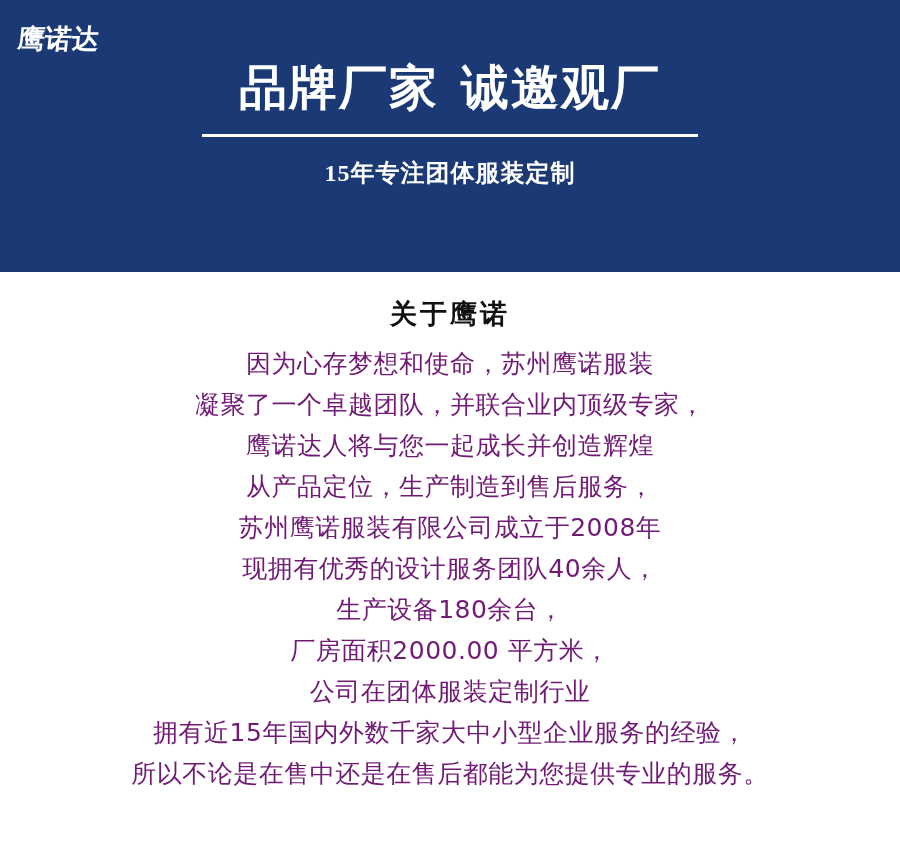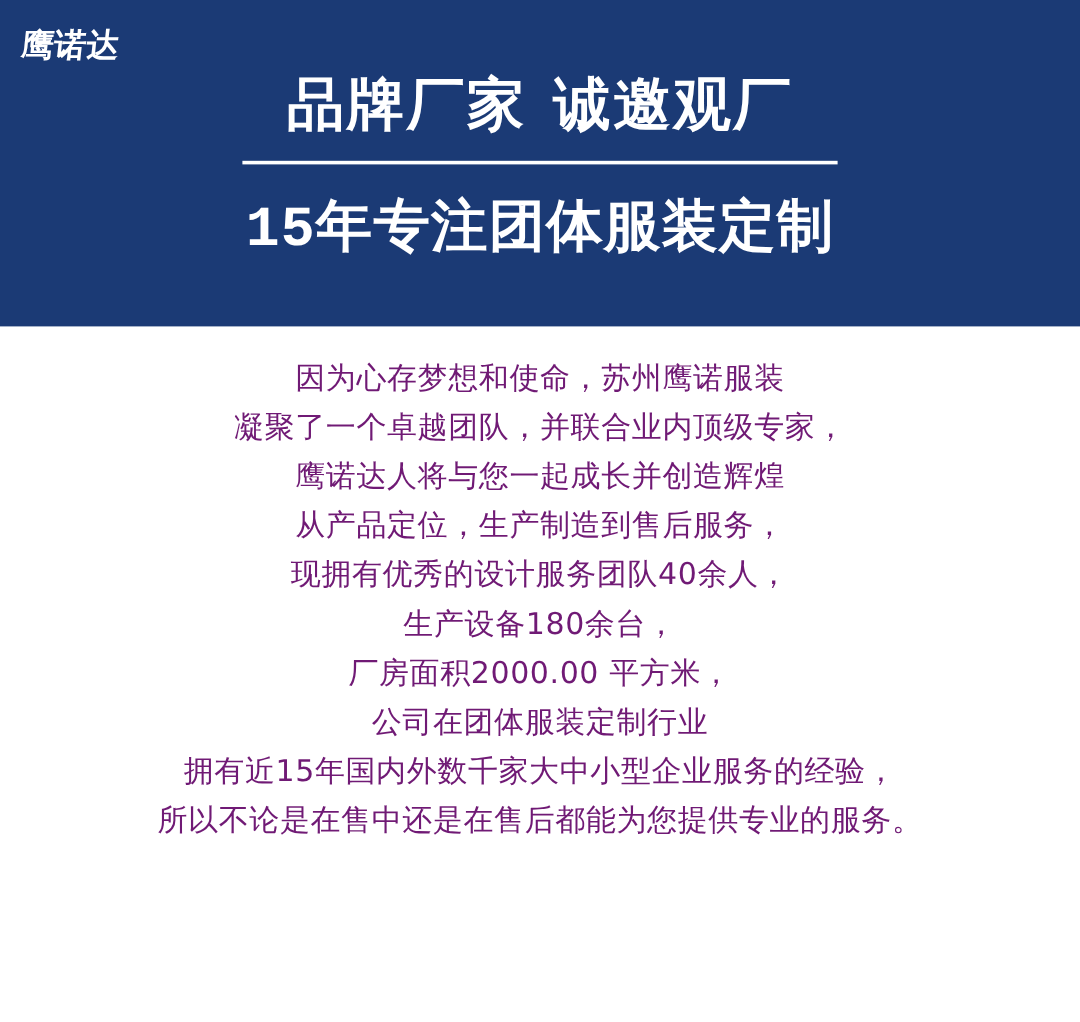--- a/index.html
+++ b/index.html
@@ -73,22 +73,22 @@
   }
   .rule {
     margin-top: 22px;
     width: 496px;
     height: 3px;
     background: #ffffff;
   }
   .subhead {
     margin-top: 20px;
     color: #ffffff;
-    font-family: Liberation Mono, monospace;
-    font-size: 47px;
+    font-family: Liberation Serif, serif;
+    font-size: 24px;
     font-weight: bold;
     letter-spacing: 1px;
     text-align: left;
     white-space: nowrap;
   }
 
   
   .content {
     width: 900px;
     padding-top: 22px;
@@ -126,24 +126,26 @@
     <div class="banner-inner">
       <div class="headline">
         <span>品牌厂家</span><span class="gap"></span><span>诚邀观厂</span>
       </div>
       <div class="rule"></div>
       <div class="subhead">15年专注团体服装定制</div>
     </div>
   </div>
 
   <div class="content">
+    <h2 class="section-title">关于鹰诺</h2>
     <div class="para">因为心存梦想和使命，苏州鹰诺服装</div>
     <div class="para">凝聚了一个卓越团队，并联合业内顶级专家，</div>
     <div class="para">鹰诺达人将与您一起成长并创造辉煌</div>
     <div class="para">从产品定位，生产制造到售后服务，</div>
+    <div class="para">苏州鹰诺服装有限公司成立于2008年</div>
     <div class="para">现拥有优秀的设计服务团队40余人，</div>
     <div class="para">生产设备180余台，</div>
     <div class="para">厂房面积2000.00 平方米，</div>
     <div class="para">公司在团体服装定制行业</div>
     <div class="para">拥有近15年国内外数千家大中小型企业服务的经验，</div>
     <div class="para">所以不论是在售中还是在售后都能为您提供专业的服务。</div>
   </div>
 
 </div>
 

